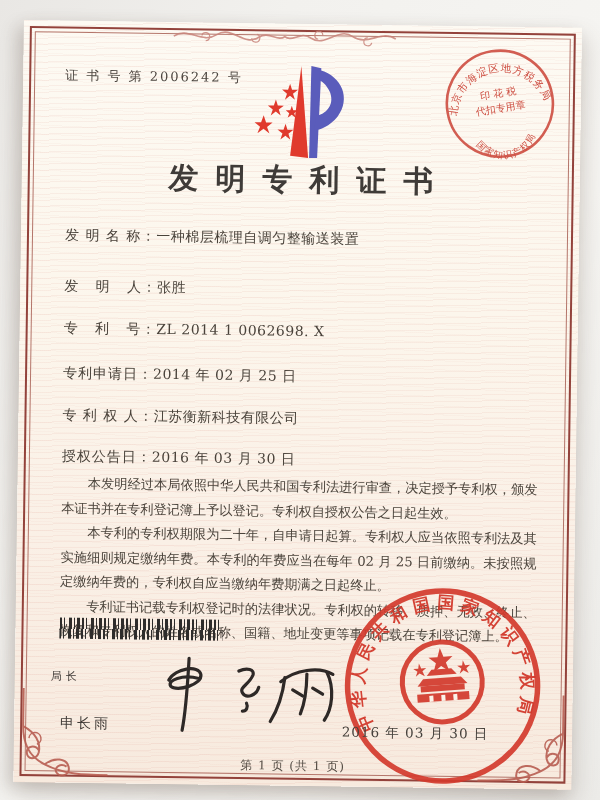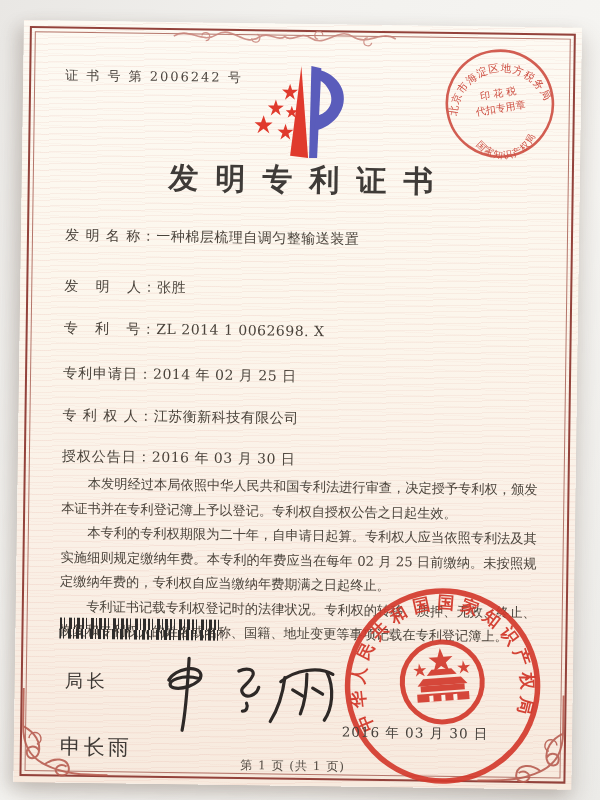--- a/index.html
+++ b/index.html
@@ -26,22 +26,22 @@
   .field{left:44px;width:480px;font-size:14px;color:#49423a;display:flex;}
   .fl{white-space:pre;letter-spacing:1px;}
   .fv{letter-spacing:0.5px;}
   .f0{top:206px;} .f1{top:257px;} .f2{top:299px;} .f3{top:344px;} .f4{top:386px;} .f5{top:427px;}
   .paras{left:44px;top:451px;width:476px;font-size:13.2px;line-height:24.5px;color:#4a433b;}
   .paras p{margin:0;text-indent:2em;text-align:justify;}
   .barcode{left:44px;top:597px;width:163px;height:21px;
     background:repeating-linear-gradient(90deg,#2e2c2b 0 2px,transparent 2px 4px,#2e2c2b 4px 5px,
       transparent 5px 9px,#2e2c2b 9px 12px,transparent 12px 14px,#2e2c2b 14px 15px,transparent 15px 17px,
       #2e2c2b 17px 20px,transparent 20px 22px);}
-  .director-title{left:50px;top:648px;font-size:18px;letter-spacing:4px;color:#3f3a36;}
-  .director-name{left:46px;top:712px;font-size:21px;letter-spacing:3px;color:#3f3a36;}
+  .director-title{left:36px;top:648px;font-size:11px;letter-spacing:4px;color:#3f3a36;}
+  .director-name{left:46px;top:694px;font-size:14px;letter-spacing:3px;color:#3f3a36;}
   .signature{left:128px;top:614px;}
   .big-seal{left:326px;top:560px;transform:rotate(-5deg);}
   .seal-date{left:318px;top:699px;width:166px;text-align:center;font-size:13.5px;
              letter-spacing:1px;color:#45403b;}
   .footer{left:0;top:734px;width:100%;text-align:center;font-size:12px;color:#544c44;letter-spacing:1px;}
   .logo{left:231px;top:36px;}
   .tax-stamp{left:418px;top:18px;transform:rotate(-10deg);}
   .orn-top{left:148px;top:0px;}
   .orn-bl{left:1px;top:666px;}
   .orn-br{left:462px;top:666px;transform:scaleX(-1);}

